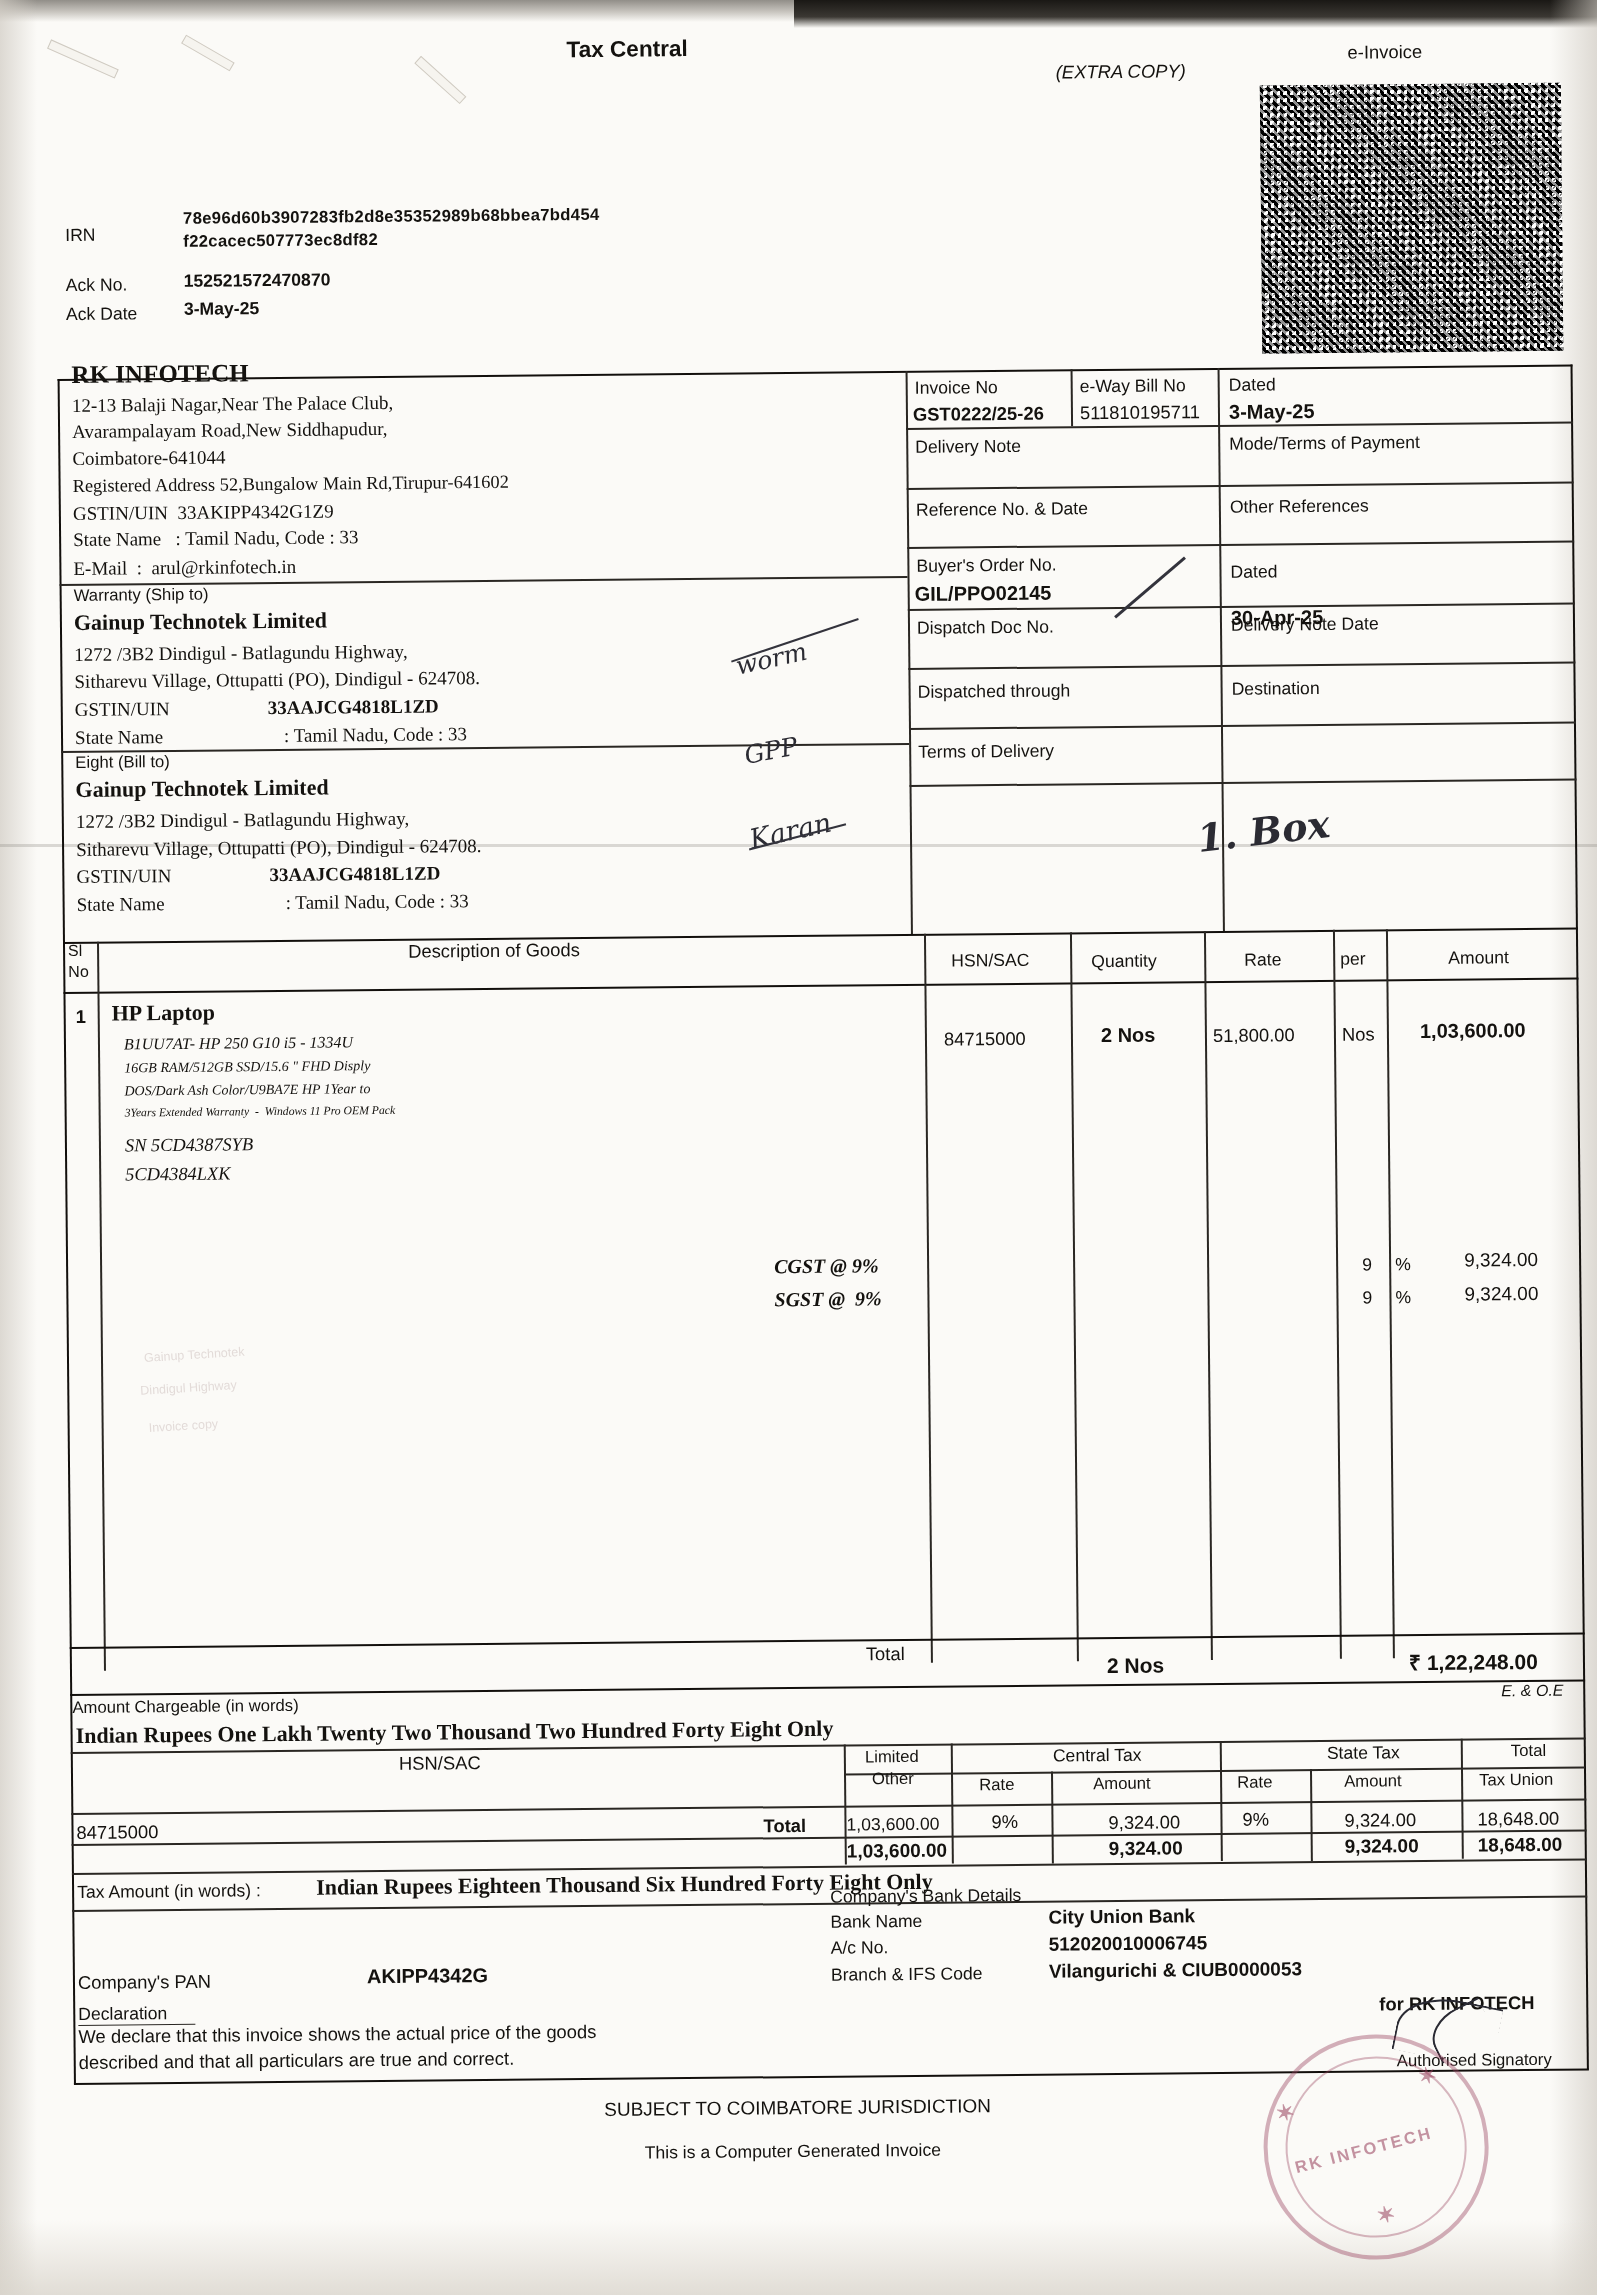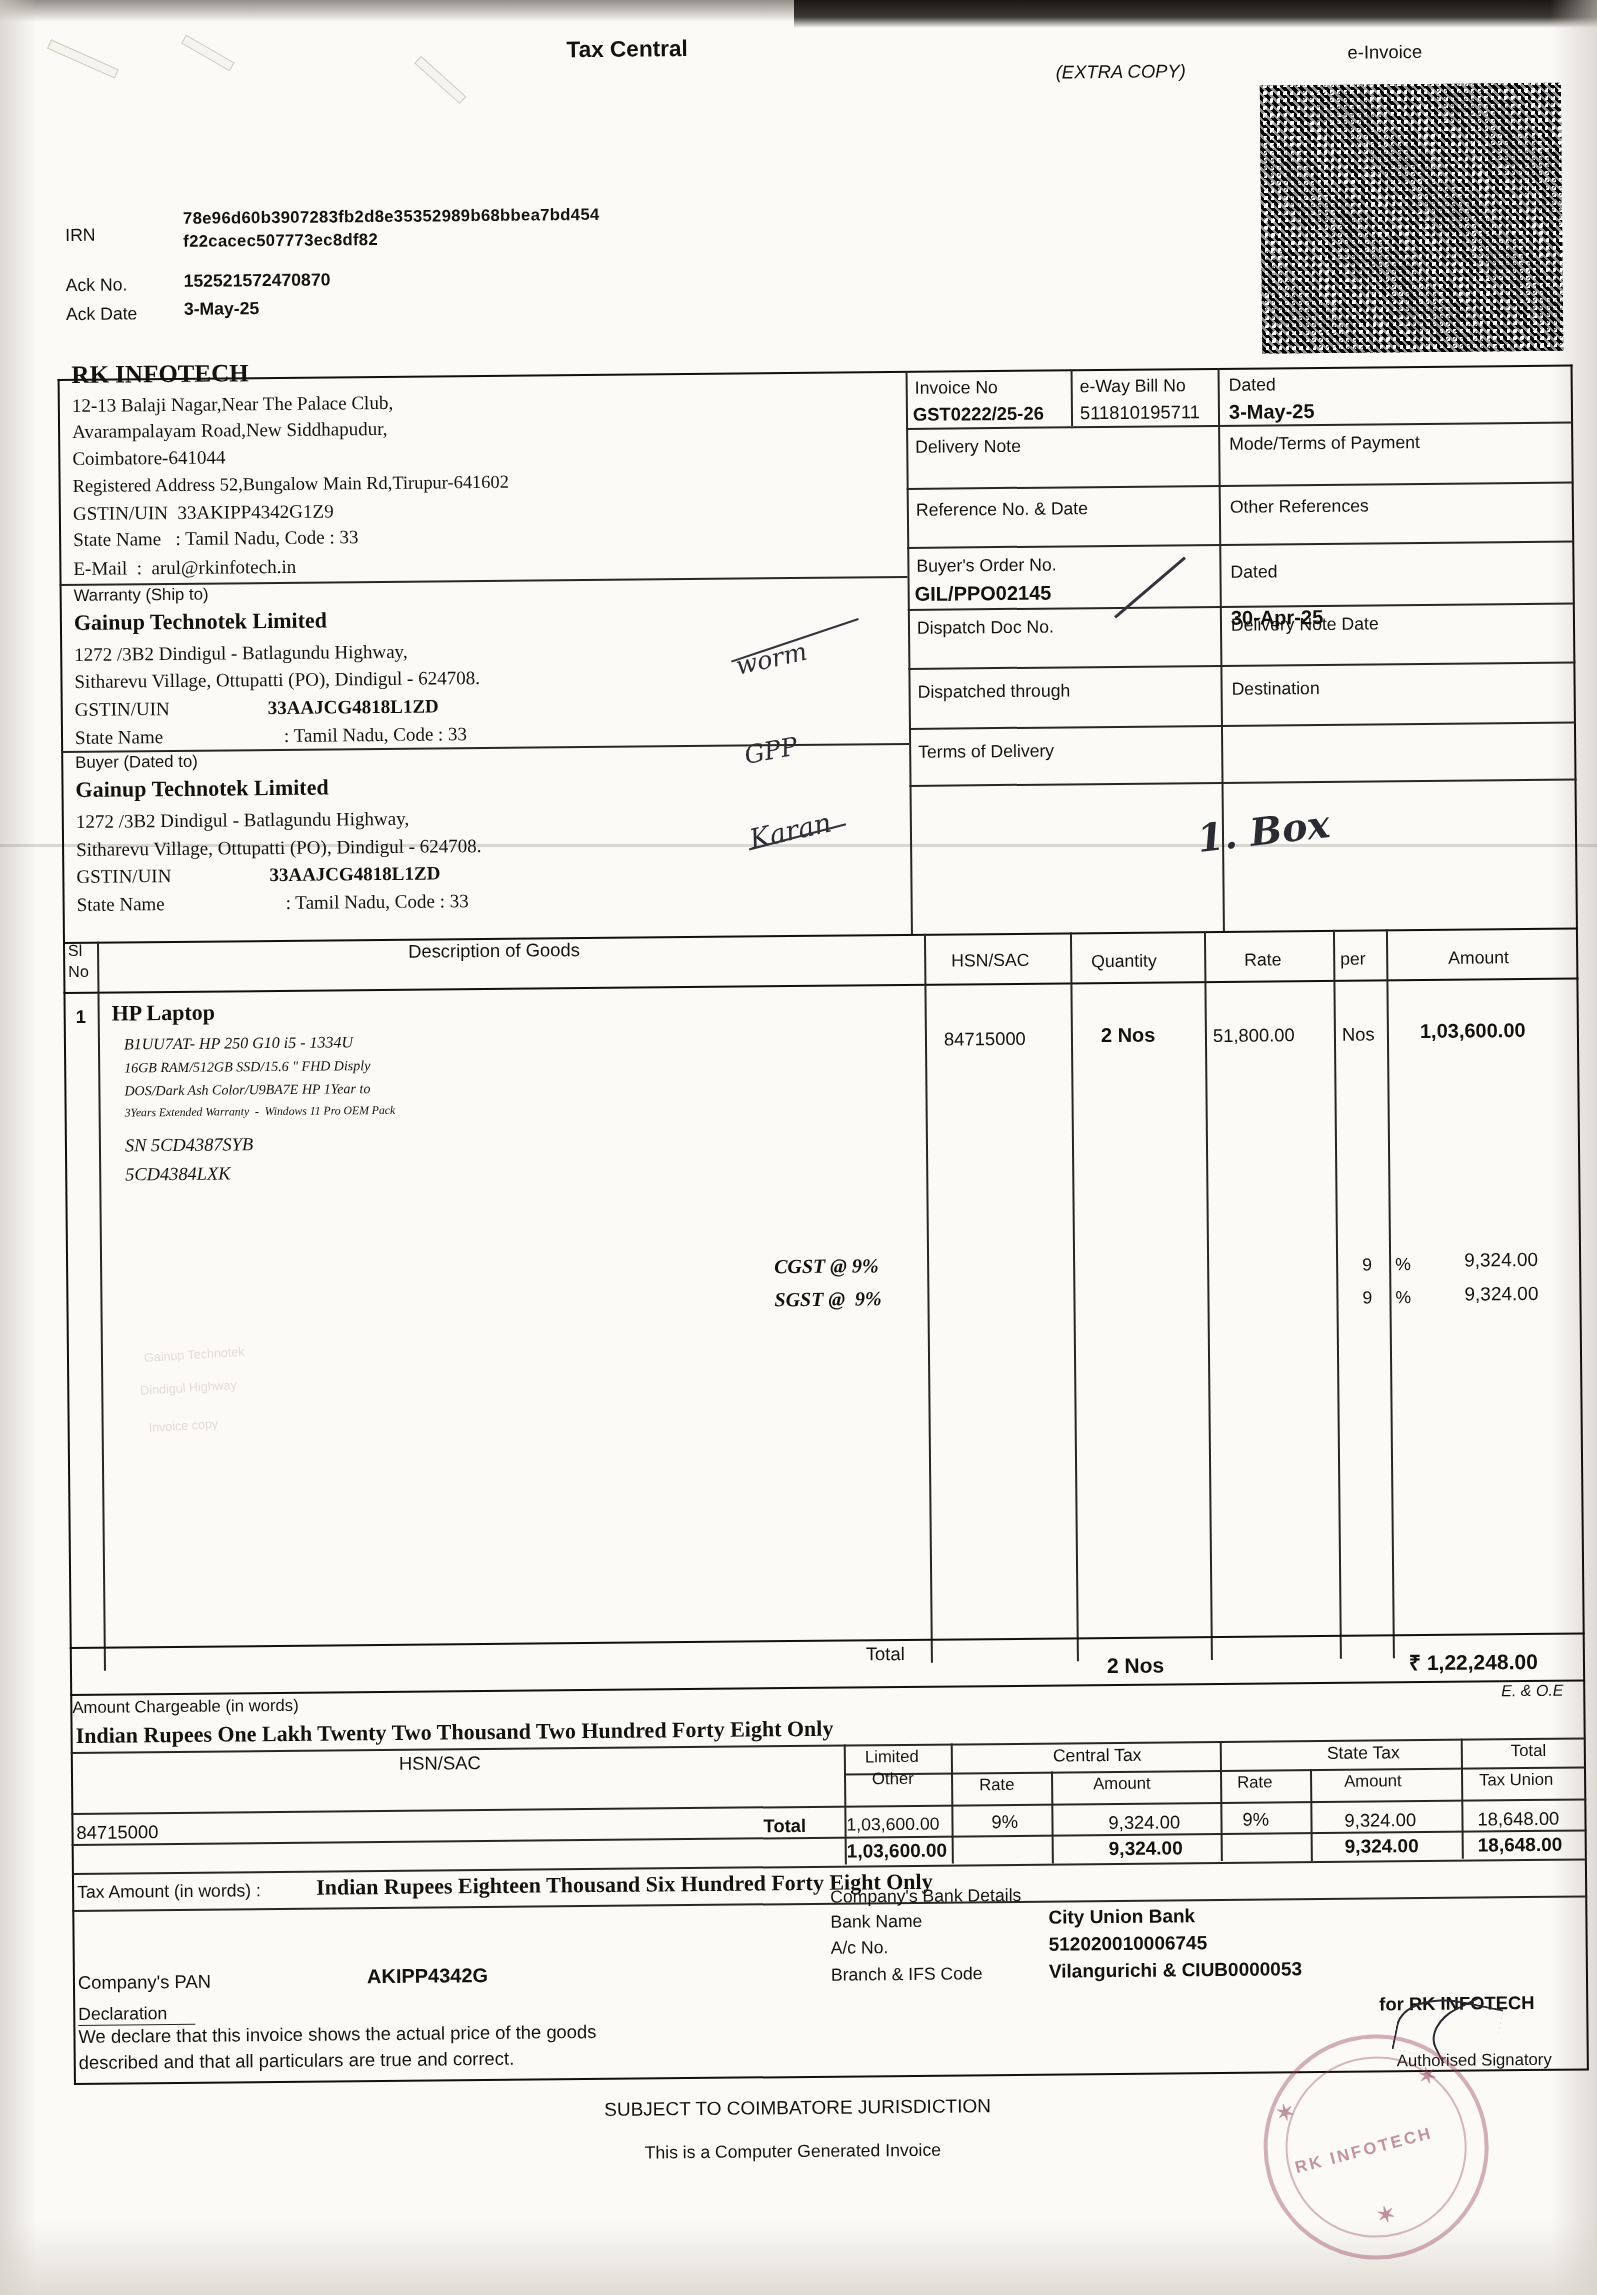--- a/index.html
+++ b/index.html
@@ -206,21 +206,21 @@
     <div class="t" style="left:79px; top:580px; font-size:16.7px;">Warranty (Ship to)</div>
     <div class="t b serif" style="left:79px; top:604px; font-size:22px;">Gainup Technotek Limited</div>
     <div class="t serif" style="left:79px; top:638px; font-size:19px;">1272 /3B2 Dindigul - Batlagundu Highway,</div>
     <div class="t serif" style="left:79px; top:665px; font-size:19px;">Sitharevu Village, Ottupatti (PO), Dindigul - 624708.</div>
     <div class="t serif" style="left:79px; top:693px; font-size:19px;">GSTIN/UIN</div>
     <div class="t b serif" style="left:272px; top:693px; font-size:19px;">33AAJCG4818L1ZD</div>
     <div class="t serif" style="left:79px; top:721px; font-size:19px;">State Name</div>
     <div class="t serif" style="left:288px; top:721px; font-size:19px;">: Tamil Nadu, Code : 33</div>
 
     <div class="ln hln" style="left:65px; top:744px; width:848px;"></div>
-    <div class="t" style="left:79px; top:747px; font-size:16.7px;">Buyer (Dated to)</div>
+    <div class="t" style="left:79px; top:747px; font-size:16.7px;">Eight (Bill to)</div>
     <div class="t b serif" style="left:79px; top:771px; font-size:22px;">Gainup Technotek Limited</div>
     <div class="t serif" style="left:79px; top:805px; font-size:19px;">1272 /3B2 Dindigul - Batlagundu Highway,</div>
     <div class="t serif" style="left:79px; top:833px; font-size:19px;">Sitharevu Village, Ottupatti (PO), Dindigul - 624708.</div>
     <div class="t serif" style="left:79px; top:860px; font-size:19px;">GSTIN/UIN</div>
     <div class="t b serif" style="left:272px; top:860px; font-size:19px;">33AAJCG4818L1ZD</div>
     <div class="t serif" style="left:79px; top:888px; font-size:19px;">State Name</div>
     <div class="t serif" style="left:288px; top:888px; font-size:19px;">: Tamil Nadu, Code : 33</div>
 
     <div class="ln hln" style="left:913px; top:429px; width:667px;"></div>
     <div class="ln hln" style="left:913px; top:489px; width:667px;"></div>

